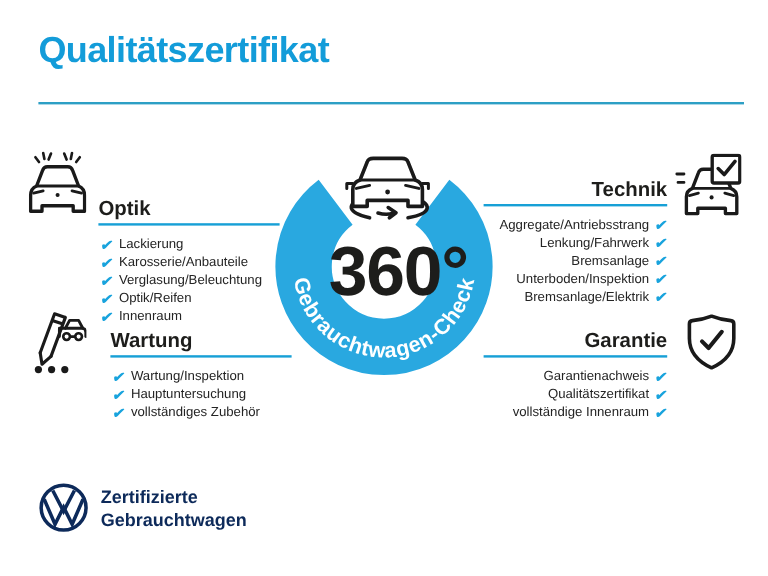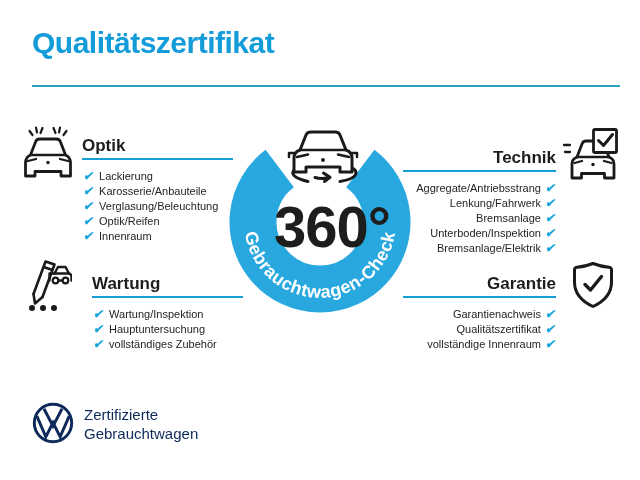--- a/index.html
+++ b/index.html
@@ -20,21 +20,21 @@
   .section.left .items li{margin-left:2px;}
   .section.right .items li{justify-content:flex-end;}
   .chk{color:#18a3dd;font-size:12px;font-weight:bold;line-height:1;transform:skewX(-10deg);}
 
   .hub-ring{position:absolute;left:220px;top:122px;}
   .hub-car{position:absolute;left:282px;top:126px;}
   .degree{position:absolute;left:250px;top:204px;width:140px;text-align:right;
           font-size:58px;line-height:46px;font-weight:bold;color:#1d1d1b;letter-spacing:-1px;}
 
   .footer-logo{position:absolute;left:32px;top:402px;}
-  .footer-text{position:absolute;left:84px;top:405px;font-size:15px;font-weight:normal;
+  .footer-text{position:absolute;left:84px;top:405px;font-size:15px;font-weight:bold;
                color:#0d2a5a;line-height:19px;}
 </style>
 </head>
 <body>
 
 <div class="page">
 
   <div class="title">Qualitätszertifikat</div>
   <div class="title-rule"></div>
 
@@ -106,21 +106,21 @@
     <circle cx="8" cy="51" r="3" fill="#1a1a1a"></circle>
     <circle cx="19" cy="51" r="3" fill="#1a1a1a"></circle>
     <circle cx="30" cy="51" r="3" fill="#1a1a1a"></circle>
   </svg>
 
   <svg class="icon" style="left:572px;top:261px" width="42" height="48" viewBox="0 0 42 48">
     <path d="M21 2.5 C 26 4.5 32 5.8 37 6.2 Q39.5 6.4 39.5 9 V21 Q39.5 37 21 45.5 Q2.5 37 2.5 21 V9 Q2.5 6.4 5 6.2 C 10 5.8 16 4.5 21 2.5 Z" fill="none" stroke="#1a1a1a" stroke-width="3" stroke-linejoin="round"></path>
     <path d="M13 23.5 L18.5 29 L29.5 15.5" fill="none" stroke="#1a1a1a" stroke-width="3.4" stroke-linecap="round" stroke-linejoin="round"></path>
   </svg>
 
-  <div class="section left" style="left:82px;top:136px">
+  <div class="section left" style="left:82px;top:164px">
     <div class="heading">Optik</div>
     <div class="rule"></div>
     <ul class="items">
       <li>
           <span class="chk">✔</span>
           <span>Lackierung</span>
         </li>
       <li>
           <span class="chk">✔</span>
           <span>Karosserie/Anbauteile</span>

